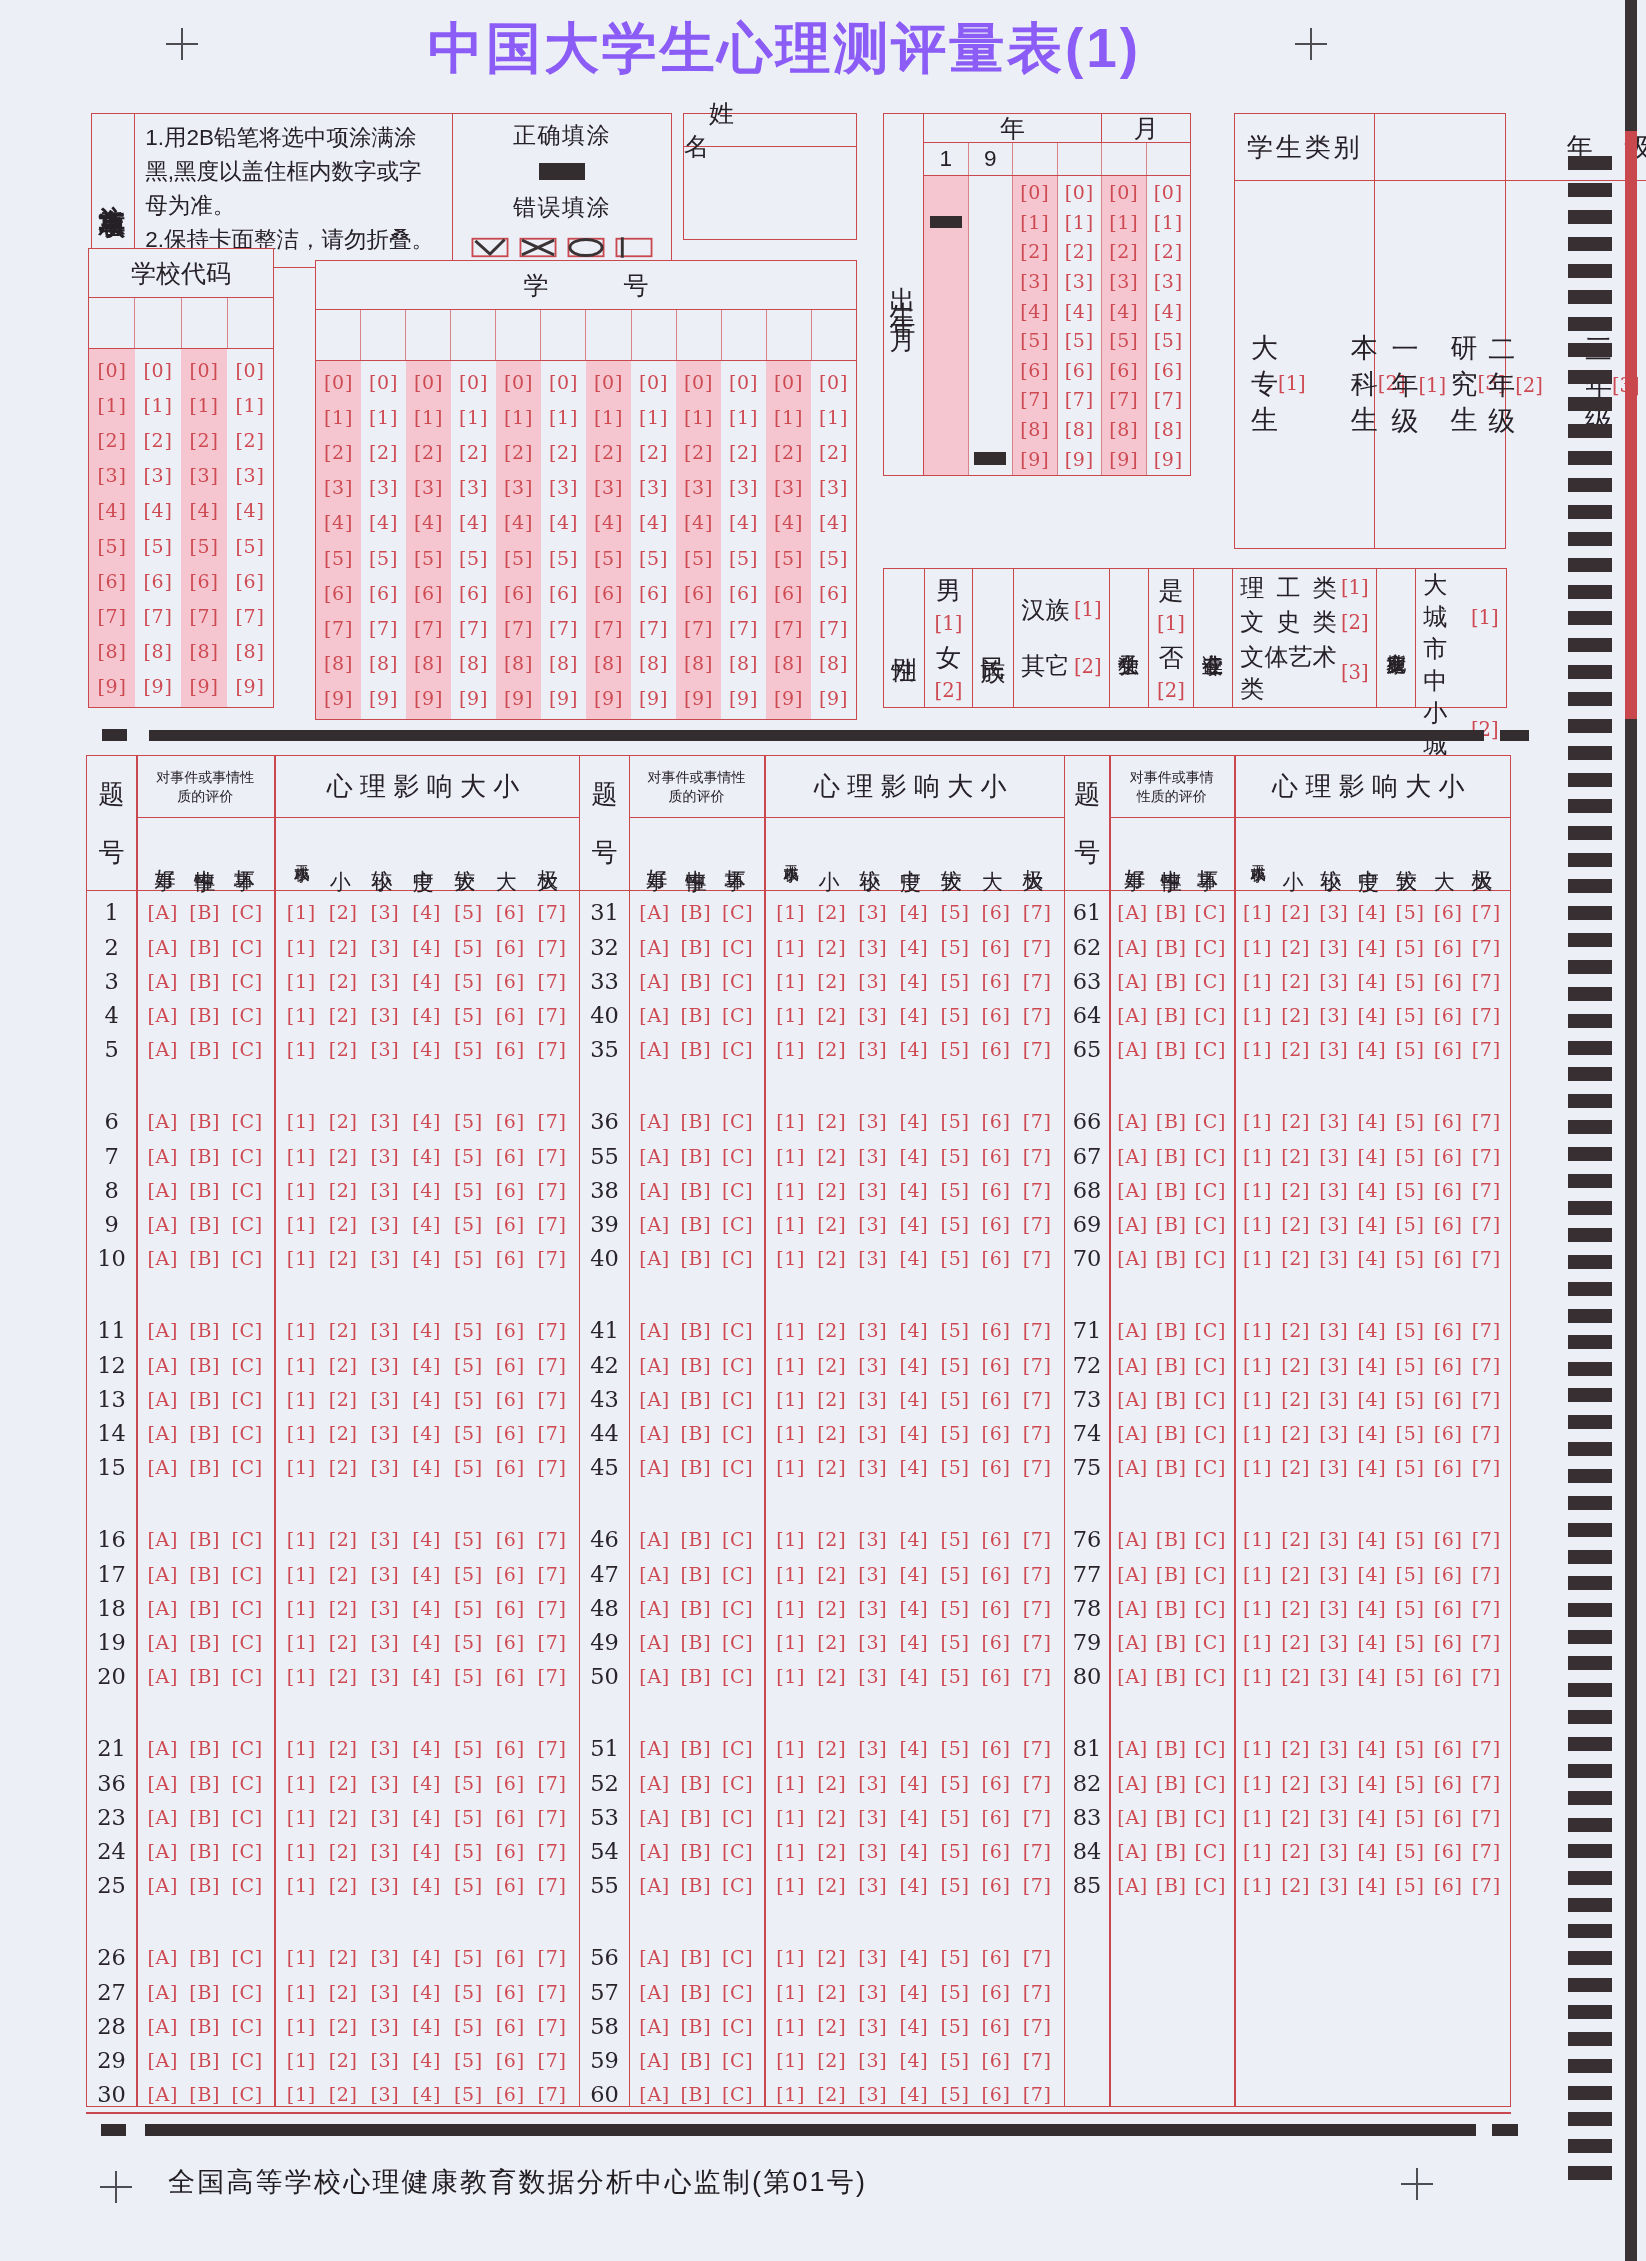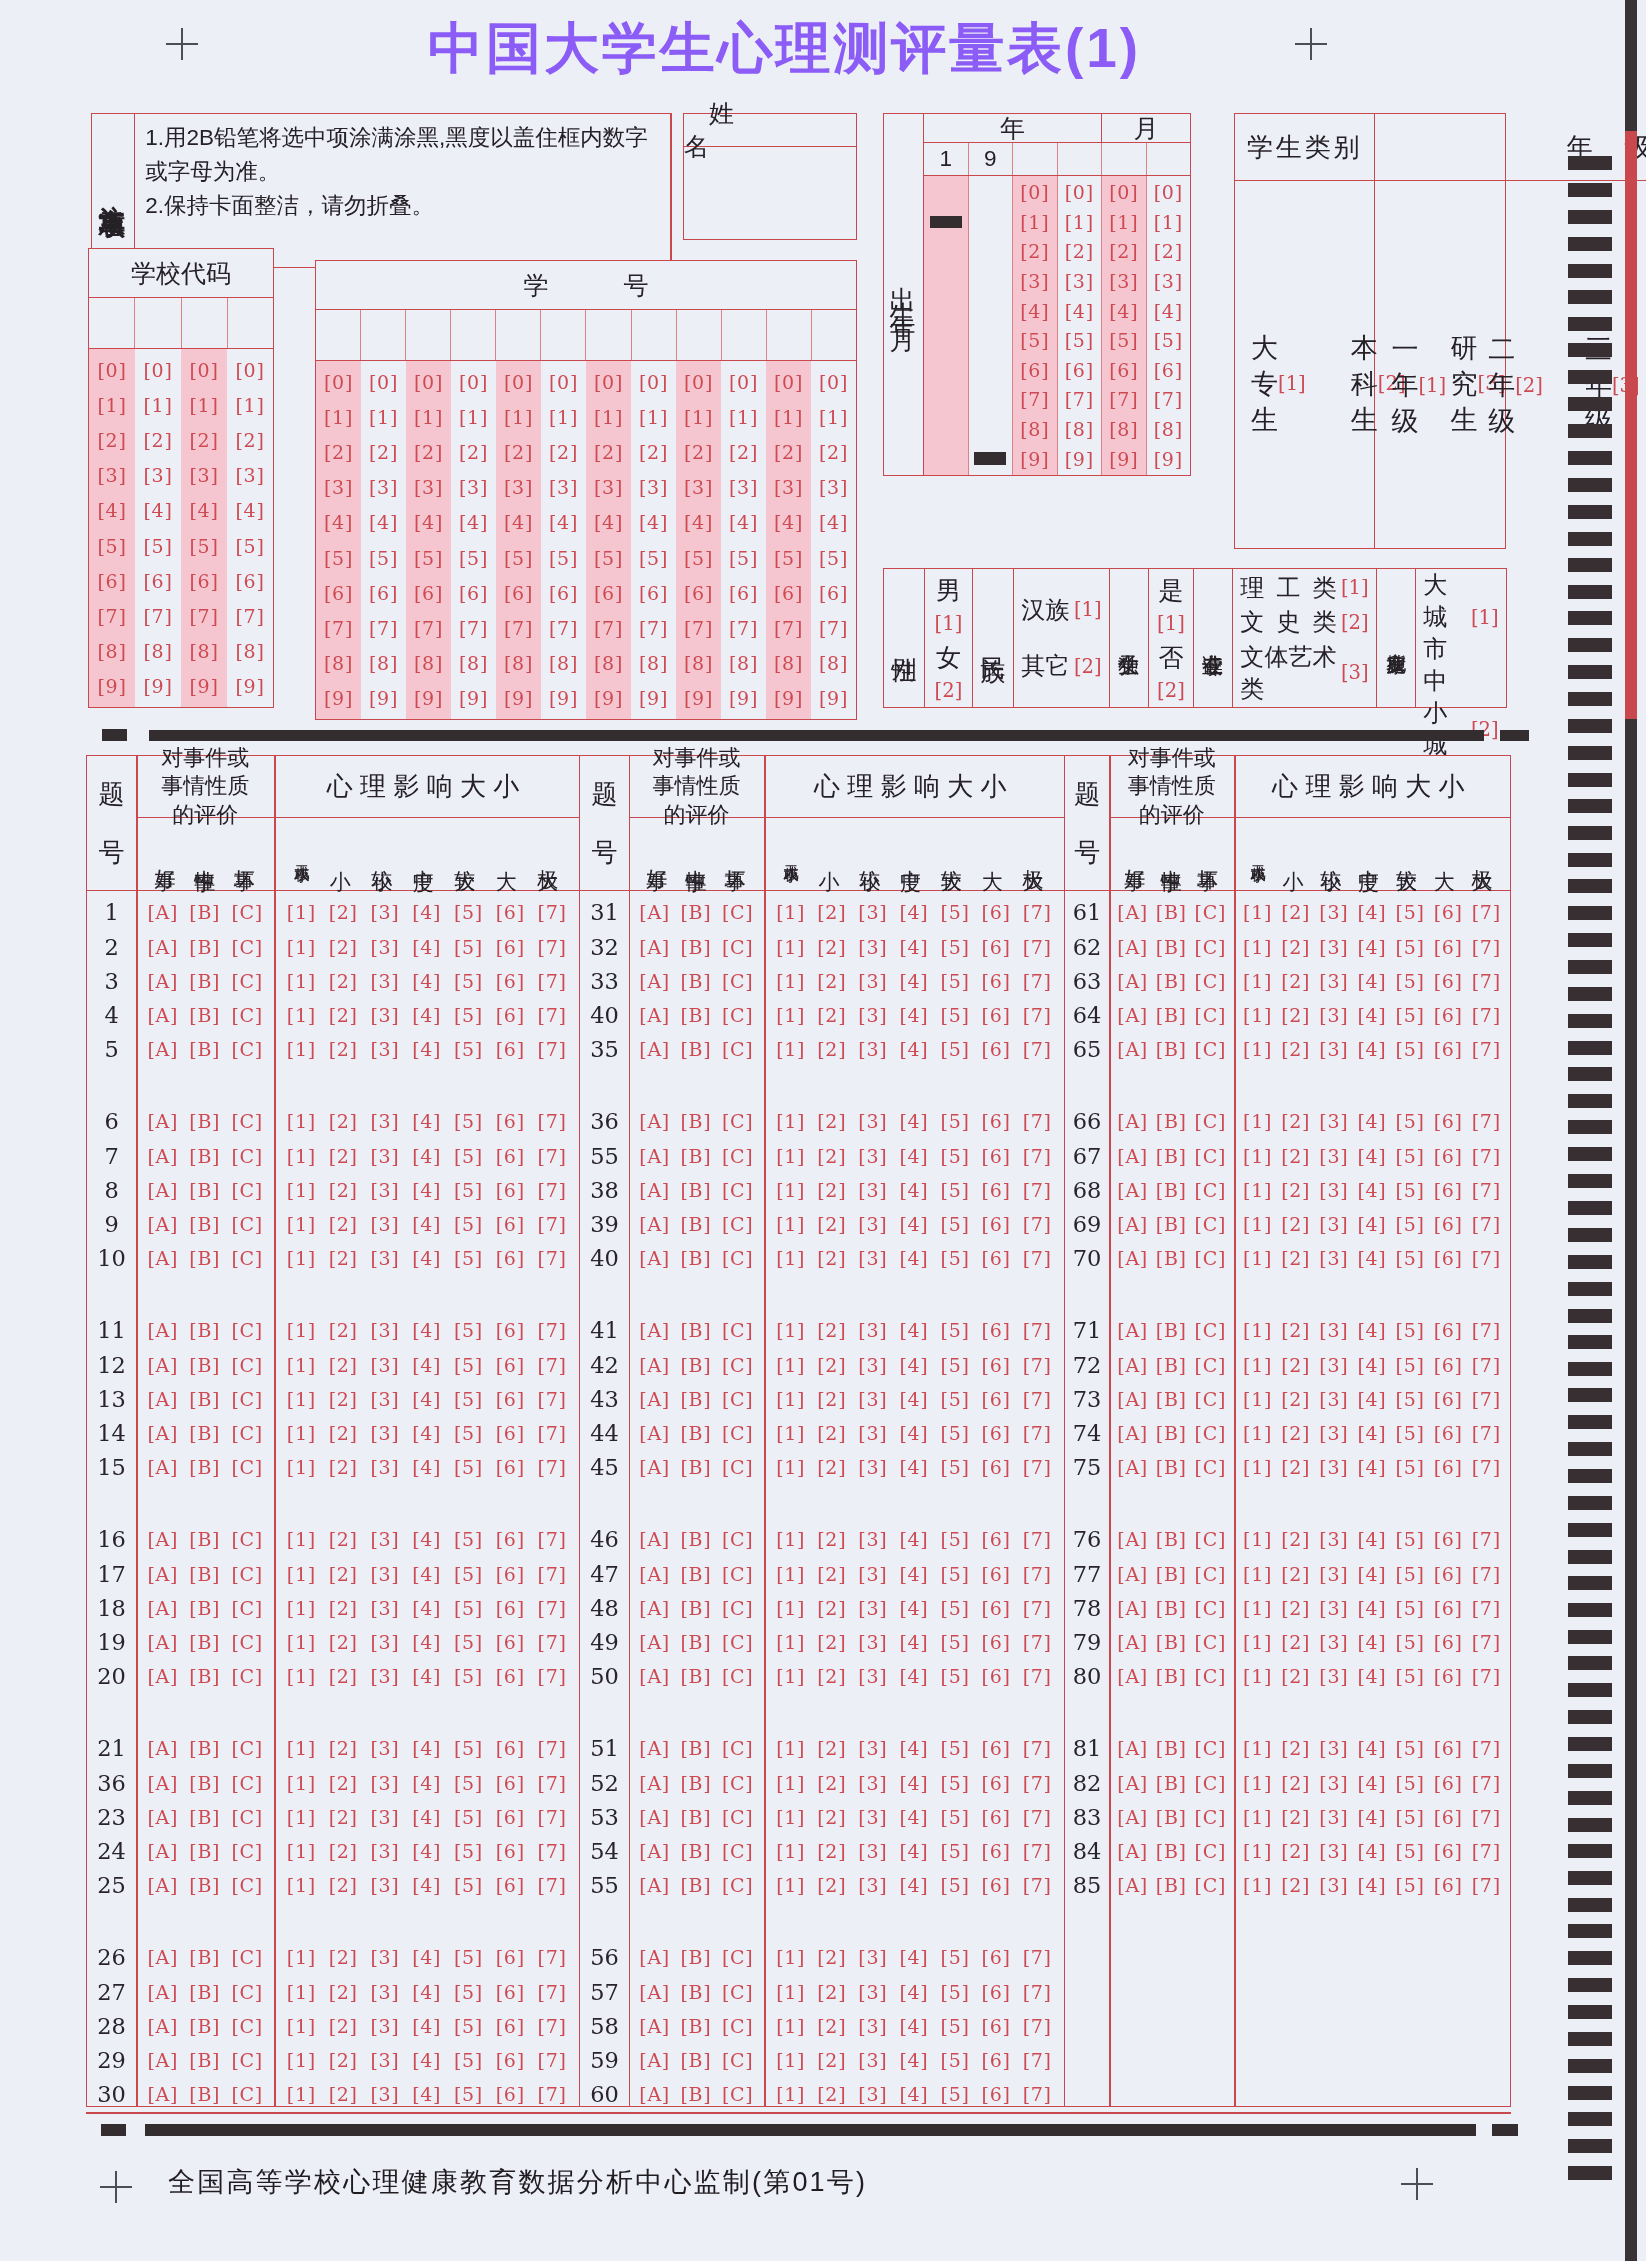--- a/index.html
+++ b/index.html
@@ -77,21 +77,21 @@
   .g1{width:34.6%;}
   .g2{width:34.05%;border-left:1.5px solid #c8484e;}
   .g3{flex:1;border-left:1.5px solid #c8484e;}
   .vline{position:absolute;top:0;bottom:0;width:1.5px;background:#c8484e;}
   .vl1{left:10%;} .vl2{left:38%;}
   .gheadr{height:134px;display:grid;grid-template-columns:10% 28% 62%;grid-template-rows:62px 73px;
           border-bottom:1.5px solid #c8484e;box-sizing:content-box;}
   .qh{grid-row:1/3;grid-column:1;display:flex;flex-direction:column;justify-content:space-around;align-items:center;
       font-size:26px;padding:10.2px 0;}
   .evh{grid-row:1;grid-column:2;display:flex;align-items:center;justify-content:center;text-align:center;
-       font-size:22px;line-height:1.3;border-bottom:1.5px solid #c8484e;box-sizing:border-box;padding:0 17px;}
+       font-size:14px;line-height:1.3;border-bottom:1.5px solid #c8484e;box-sizing:border-box;padding:0 17px;}
   .imh{grid-row:1;grid-column:3;display:flex;align-items:center;justify-content:center;font-size:26px;
        letter-spacing:7.3px;border-bottom:1.5px solid #c8484e;box-sizing:border-box;}
   .evo,.imo{display:flex;justify-content:space-evenly;align-items:center;}
   .evo{grid-row:2;grid-column:2;} .imo{grid-row:2;grid-column:3;}
   .vopt{writing-mode:vertical-rl;text-orientation:upright;font-size:21px;line-height:1;letter-spacing:.05em;}
   .vopt.small{font-size:15.2px;}
   .rows{flex:1;padding-top:4.4px;display:flex;flex-direction:column;}
   .band{height:171px;margin-bottom:38px;display:flex;flex-direction:column;justify-content:space-around;}
   .band:last-child{margin-bottom:0;}
   .qrow{height:34px;display:grid;grid-template-columns:10% 28% 62%;align-items:center;}
@@ -115,20 +115,43 @@
   <div class="cross" style="left:100px;top:2171px;"></div>
   <div class="cross" style="left:1401px;top:2168px;"></div>
 
   <div class="title">中国大学生心理测评量表(1)</div>
 
   <div class="rbox notes" style="left:91px;top:113px;width:581px;height:155px;">
     <div class="nlabel">注意事项</div>
     <div class="ntext">
       <div>1.用2B铅笔将选中项涂满涂黑,黑度以盖住框内数字或字母为准。</div>
       <div>2.保持卡面整洁，请勿折叠。</div>
+    </div>
+    <div class="filldemo">
+      <div class="fdtext">正确填涂</div>
+      <div class="blackrect"></div>
+      <div class="fdtext">错误填涂</div>
+      <div class="wrongrow">
+        <svg width="38" height="25" viewBox="0 0 52 34">
+            <rect class="rl" x="2" y="5" width="48" height="24"></rect>
+            <polyline class="dk" points="6,8 26,26 46,6"></polyline>
+          </svg>
+        <svg width="38" height="25" viewBox="0 0 52 34">
+            <rect class="rl" x="2" y="5" width="48" height="24"></rect>
+            <path class="dk" d="M4 7 L48 27 M48 7 L4 27"></path>
+          </svg>
+        <svg width="38" height="25" viewBox="0 0 52 34">
+            <rect class="rl" x="2" y="5" width="48" height="24" stroke="none"></rect>
+            <ellipse class="dk" cx="26" cy="17" rx="22" ry="11"></ellipse>
+          </svg>
+        <svg width="38" height="25" viewBox="0 0 52 34">
+            <rect class="rl" x="2" y="5" width="48" height="24"></rect>
+            <line class="dk" x1="10" y1="3" x2="10" y2="31" stroke-width="6"></line>
+          </svg>
+      </div>
     </div>
   </div>
 
   <div class="rbox" style="left:683px;top:113px;width:174px;height:127px;">
     <div class="namehead">姓　名</div>
     <div class="namearea"></div>
   </div>
 
   <div class="rbox birth" style="left:883px;top:113px;width:308px;height:363px;">
     <div class="blabel">出生年月</div>

